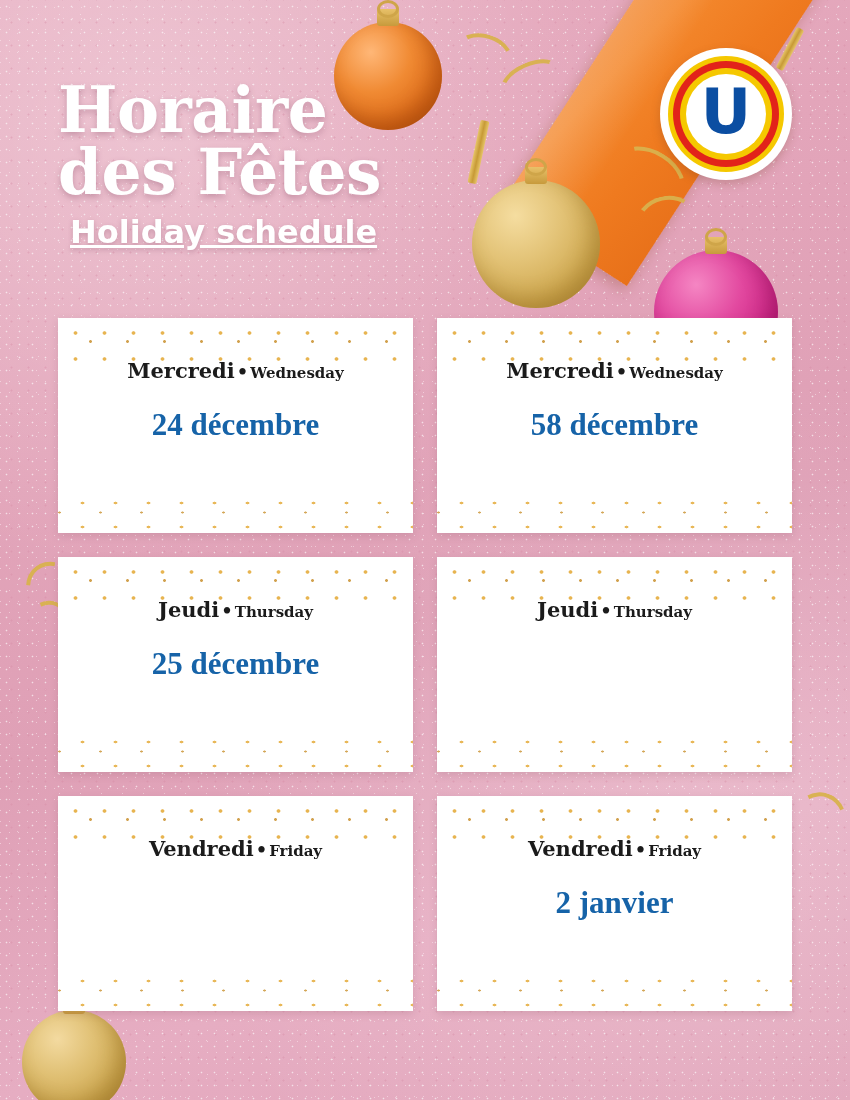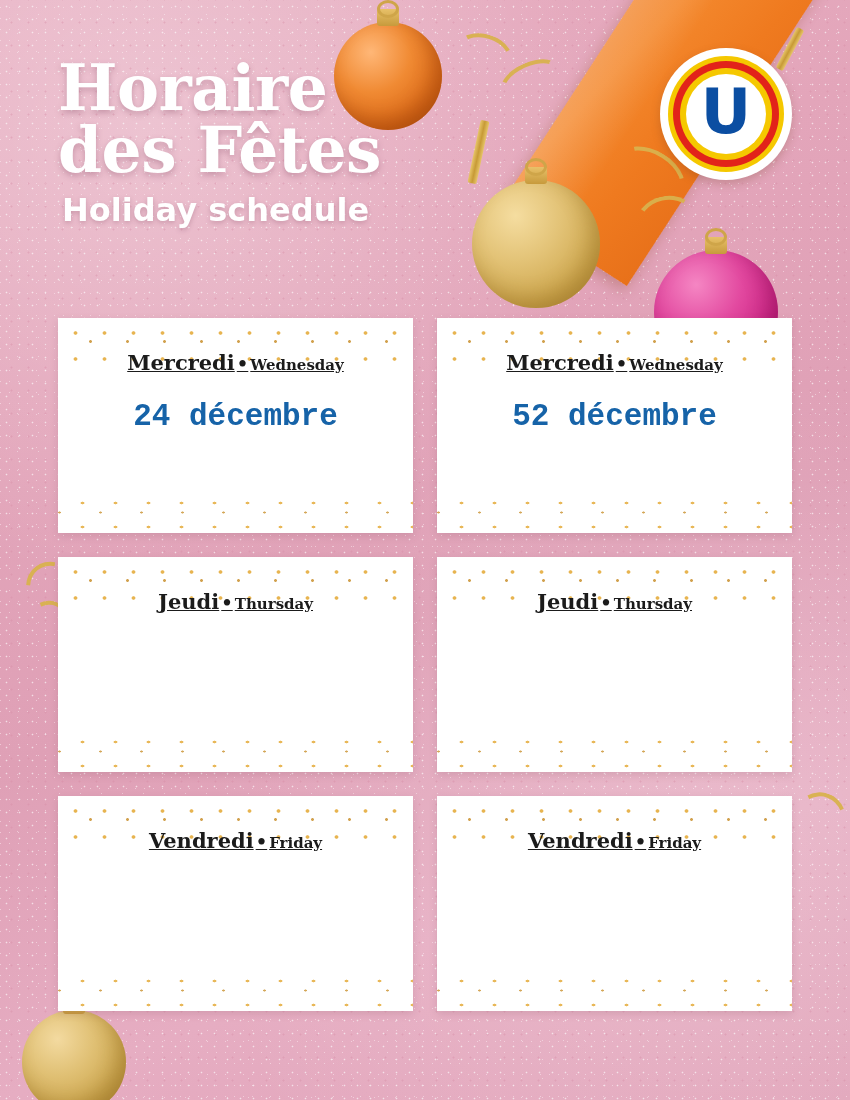--- a/index.html
+++ b/index.html
@@ -193,43 +193,44 @@
   }
   .strip {
     position: absolute;
     background: linear-gradient(90deg, #e7c569 0%, #c79a36 50%, #e7c569 100%);
     border-radius: 2px;
   }
 
   
   .head {
     position: absolute;
-    top: 58px;
+    top: 80px;
     left: 58px;
     z-index: 5;
   }
   .title-fr {
     color: #ffffff;
     font-family: "DejaVu Serif", serif;
     font-weight: bold;
     font-size: 63px;
     line-height: 0.98;
     letter-spacing: -0.5px;
     text-shadow: 0 3px 6px rgba(130,70,95,0.35);
     margin: 0;
     white-space: pre-line;
   }
   .title-en {
     color: #ffffff;
     font-family: "DejaVu Sans", sans-serif;
     font-weight: bold;
     font-size: 32px;
     line-height: 1.1;
-    margin: 12px 0 0 4px;
+    margin: 12px 0 0 12px;
     text-shadow: 0 2px 5px rgba(130,70,95,0.32);
+    text-decoration: underline;
   }
 
   
   .grid {
     position: absolute;
     top: 318px;
     left: 58px;
     width: 734px;
     display: grid;
     grid-template-columns: 355px 355px;
@@ -266,39 +267,38 @@
     position: relative;
     z-index: 2;
     padding: 24px 18px 0 18px;
     text-align: center;
   }
   .daytext {
     font-family: "DejaVu Serif", serif;
     color: #1b1b1b;
     font-size: 19px;
     line-height: 1.2;
-    margin: 8px;
+    margin: 16px;
     white-space: nowrap;
-    text-decoration: underline;
   }
   .daytext .fr {
     font-weight: bold;
     font-size: 21px;
   }
   .daytext .sep {
     font-weight: bold;
     font-size: 18px;
     padding: 0 2px;
   }
   .daytext .en {
     font-weight: bold;
     font-size: 15px;
   }
   .datetext {
-    font-family: Liberation Mono, monospace;
+    font-family: Liberation Serif, serif;
     color: #1663a8;
     font-weight: bold;
     font-size: 31px;
     line-height: 1.15;
     margin: 24px 0 0 0;
     white-space: nowrap;
   }
   .datetext sup {
     font-size: 0.58em;
     vertical-align: super;
@@ -369,31 +369,32 @@
       </div>
     </div>
 
     <div class="card">
       <div class="confetti-top"></div>
       <div class="confetti-bottom"></div>
       <div class="card-inner">
         <p class="daytext">
           <span class="fr">Mercredi</span><span class="sep">•</span><span class="en">Wednesday</span>
         </p>
-        <p class="datetext"><span>52 décembre</span></p>
+        <p class="datetext"><span>58 décembre</span></p>
       </div>
     </div>
 
     <div class="card">
       <div class="confetti-top"></div>
       <div class="confetti-bottom"></div>
       <div class="card-inner">
         <p class="daytext">
           <span class="fr">Jeudi</span><span class="sep">•</span><span class="en">Thursday</span>
         </p>
+        <p class="datetext"><span>25 décembre</span></p>
       </div>
     </div>
 
     <div class="card">
       <div class="confetti-top"></div>
       <div class="confetti-bottom"></div>
       <div class="card-inner">
         <p class="daytext">
           <span class="fr">Jeudi</span><span class="sep">•</span><span class="en">Thursday</span>
         </p>
@@ -410,17 +411,18 @@
       </div>
     </div>
 
     <div class="card">
       <div class="confetti-top"></div>
       <div class="confetti-bottom"></div>
       <div class="card-inner">
         <p class="daytext">
           <span class="fr">Vendredi</span><span class="sep">•</span><span class="en">Friday</span>
         </p>
+        <p class="datetext"><span>2 janvier</span></p>
       </div>
     </div>
 
   </div>
 </div>
 
 </body></html>

